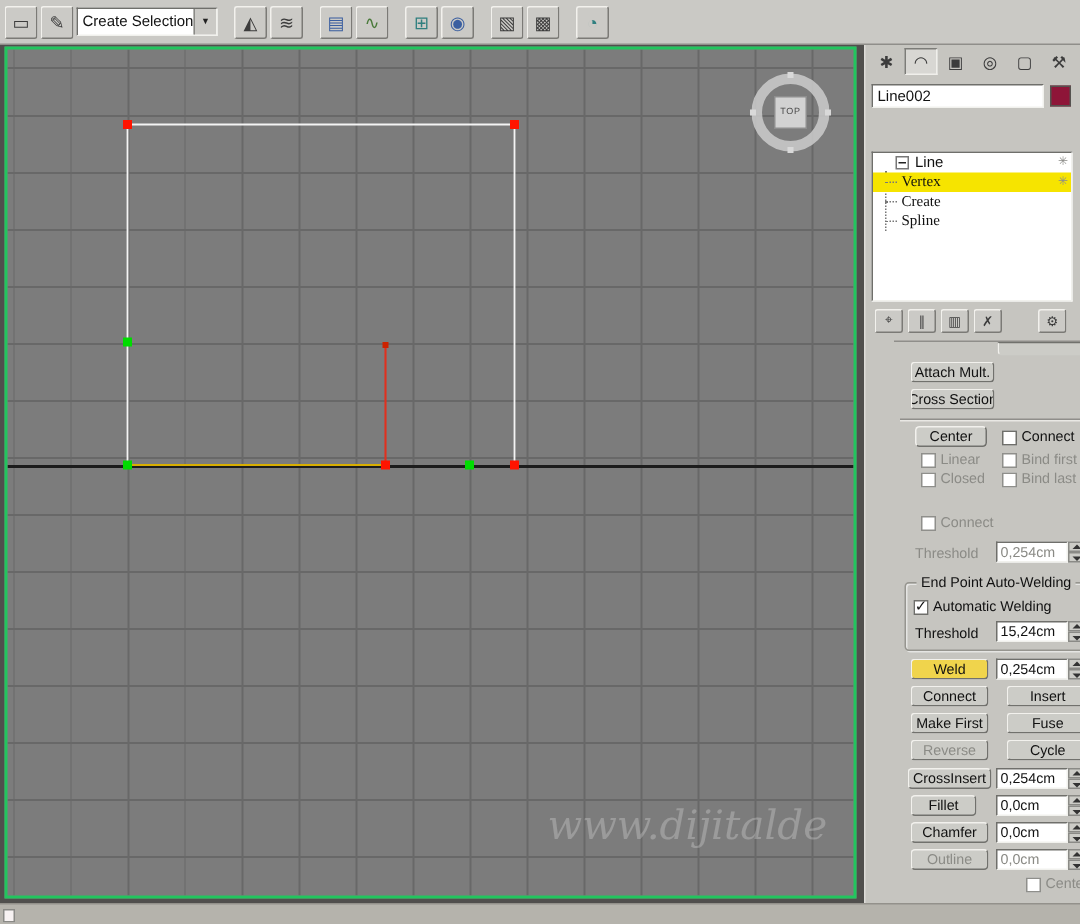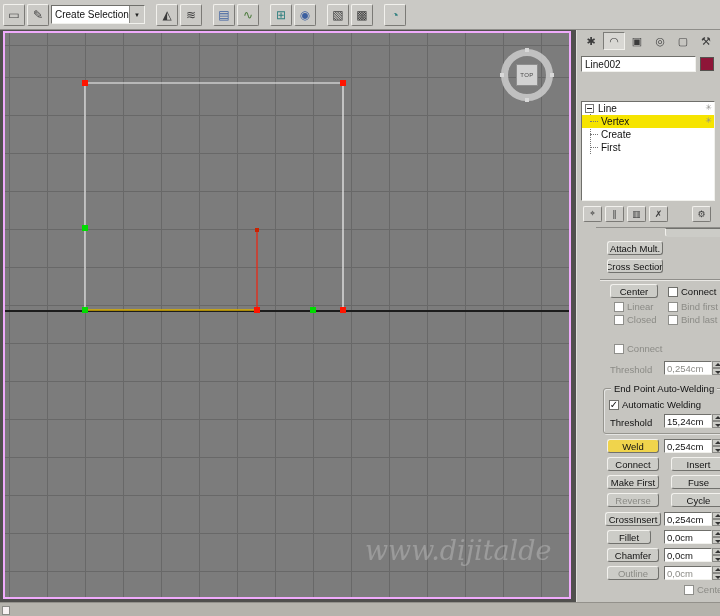--- a/index.html
+++ b/index.html
@@ -39,21 +39,21 @@
   .combo .carrow {
     margin-left: auto; width: 15px; height: 100%;
     background: #cbcac6; border-left: 1px solid #8a8a86;
     display: flex; align-items: center; justify-content: center;
     font-size: 6px; color: #222; flex: 0 0 auto;
   }
 
   
   .viewport {
     position: absolute; left: 3px; top: 31px; width: 568px; height: 568px;
-    border: 2px solid #f0abfc; background: #7c7c7c; overflow: hidden;
+    border: 2px solid #22c55e; background: #7c7c7c; overflow: hidden;
   }
   .vp-grid {
     position: absolute; inset: 0;
     background-image:
       repeating-linear-gradient(90deg, #686868 0 1px, transparent 1px 38px),
       repeating-linear-gradient(0deg, #686868 0 1px, transparent 1px 38px);
     background-position: 4px 0, 0 13px;
   }
   .vp-axis {
     position: absolute; left: 0; top: 277px; width: 100%; height: 2px;
@@ -97,23 +97,23 @@
     font-family: inherit; font-size: 10px; padding: 0 3px; color: #111;
   }
   .swatch { position: absolute; border: 1px solid #55524f; }
 
   .stack {
     position: absolute; left: 4px; top: 71px; width: 134px; height: 100px;
     background: #fff; border: 1px solid;
     border-color: #6f6f6b #f1f1ed #f1f1ed #6f6f6b; overflow: hidden;
   }
   .srow { position: relative; height: 13px; display: flex; align-items: center;
-    padding-left: 3px; font-size: 10px; }
+    padding-left: 15px; font-size: 10px; }
   .srow.sel { background: #f6e400; }
-  .srow.child { padding-left: 19px; }
+  .srow.child { padding-left: 19px; font-family: Liberation Serif, serif; }
   .srow.child::before {
     content: ""; position: absolute; left: 8px; top: 6px; width: 8px;
     border-top: 1px dotted #777;
   }
   .tree-vline { position: absolute; left: 8px; top: 12px; height: 40px;
     border-left: 1px dotted #777; }
   .expbox { width: 9px; height: 9px; background: #fff; border: 1px solid #777;
     position: relative; margin-right: 4px; flex: 0 0 auto; }
   .expbox::after { content: ""; position: absolute; left: 1px; right: 1px;
     top: 3px; border-top: 1px solid #222; }
@@ -296,21 +296,21 @@
       <span class="srow-icon">✳</span>
     </div>
     <div class="srow child sel">
       <span>Vertex</span>
       <span class="srow-icon">✳</span>
     </div>
     <div class="srow child">
       <span>Create</span>
     </div>
     <div class="srow child">
-      <span>First</span>
+      <span>Spline</span>
     </div>
   </div>
 
   <div class="stack-tools">
     <div class="sbtn">
         <span>⌖</span>
       </div>
     <div class="sbtn">
         <span>∥</span>
       </div>

